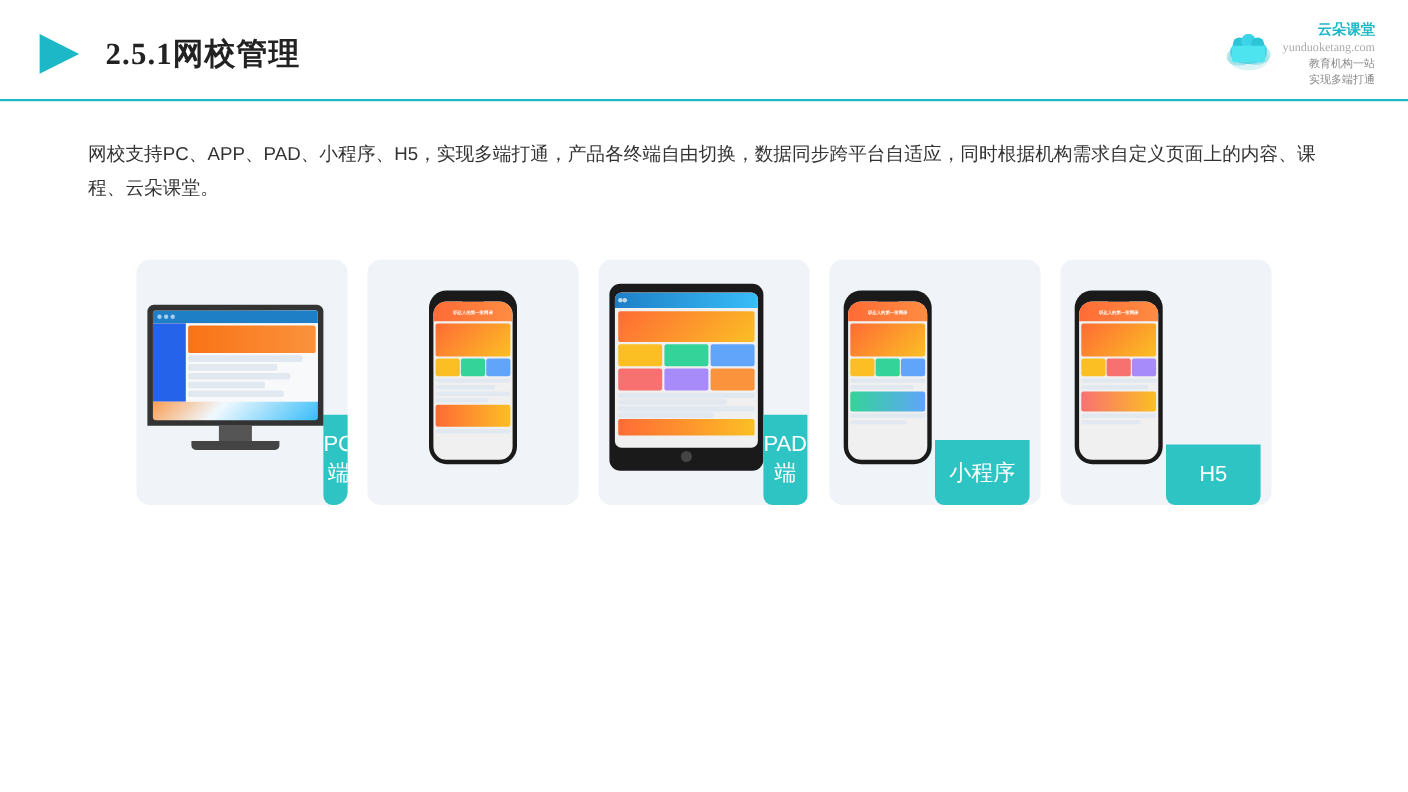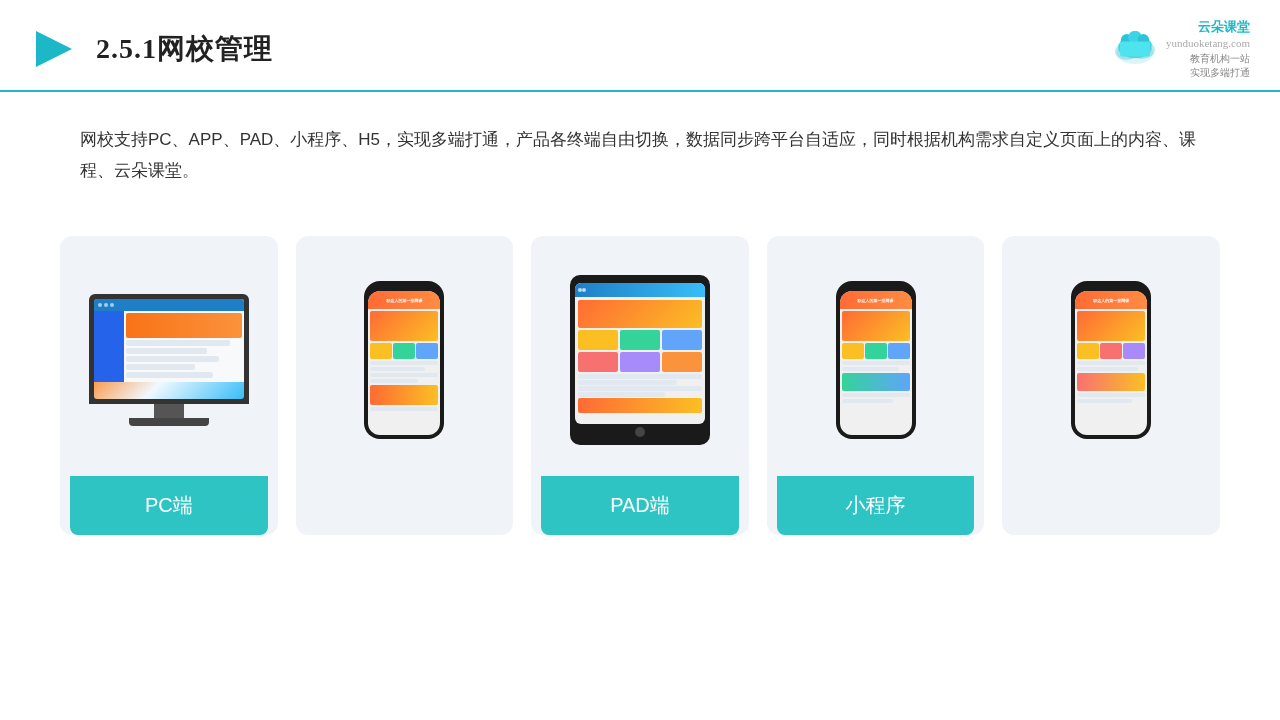--- a/index.html
+++ b/index.html
@@ -83,26 +83,25 @@
     .cards-section {
       display: flex;
       justify-content: center;
       gap: 18px;
       padding: 20px 60px 30px 60px;
       margin-top: 10px;
     }
 
     .device-card {
       display: flex;
-      flex-direction: column;
       align-items: center;
       background: #f0f4f8;
       border-radius: 12px;
-      width: 218px;
-      padding: 24px 10px 0 10px;
+      width: 192px;
+      padding: 7px 10px 0 10px;
       overflow: hidden;
     }
 
     .device-image-area {
       width: 100%;
       height: 200px;
       display: flex;
       align-items: center;
       justify-content: center;
       margin-bottom: 16px;
@@ -485,15 +484,16 @@
               <div class="phone-row"></div>
               <div class="phone-row" style="width:90%"></div>
               <div style="height:18px;background:linear-gradient(90deg,#f87171,#fbbf24);border-radius:2px;margin-bottom:2px;"></div>
               <div class="phone-row"></div>
               <div class="phone-row" style="width:80%"></div>
             </div>
           </div>
         </div>
       </div>
     </div>
+    <div class="device-label">H5</div>
   </div>
 
 </div>
 
 </body></html>

